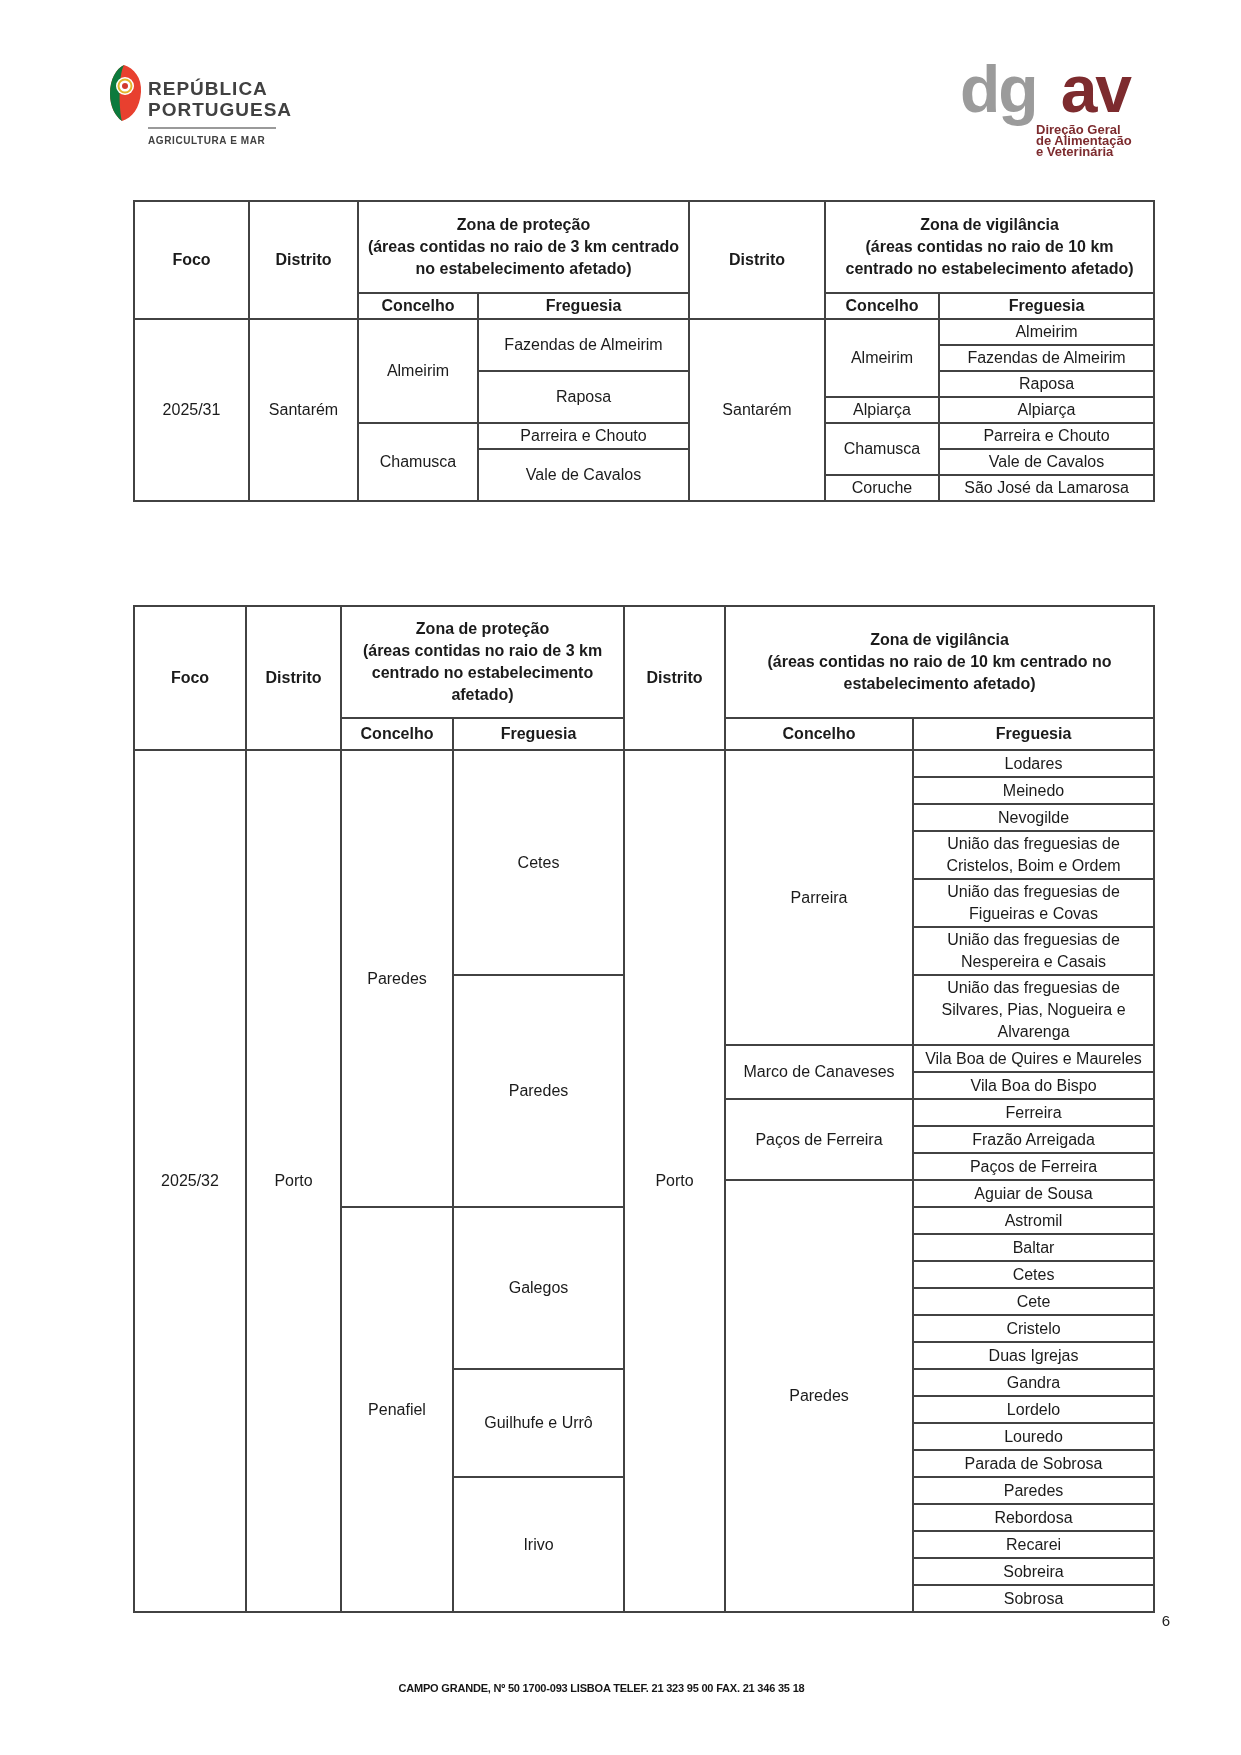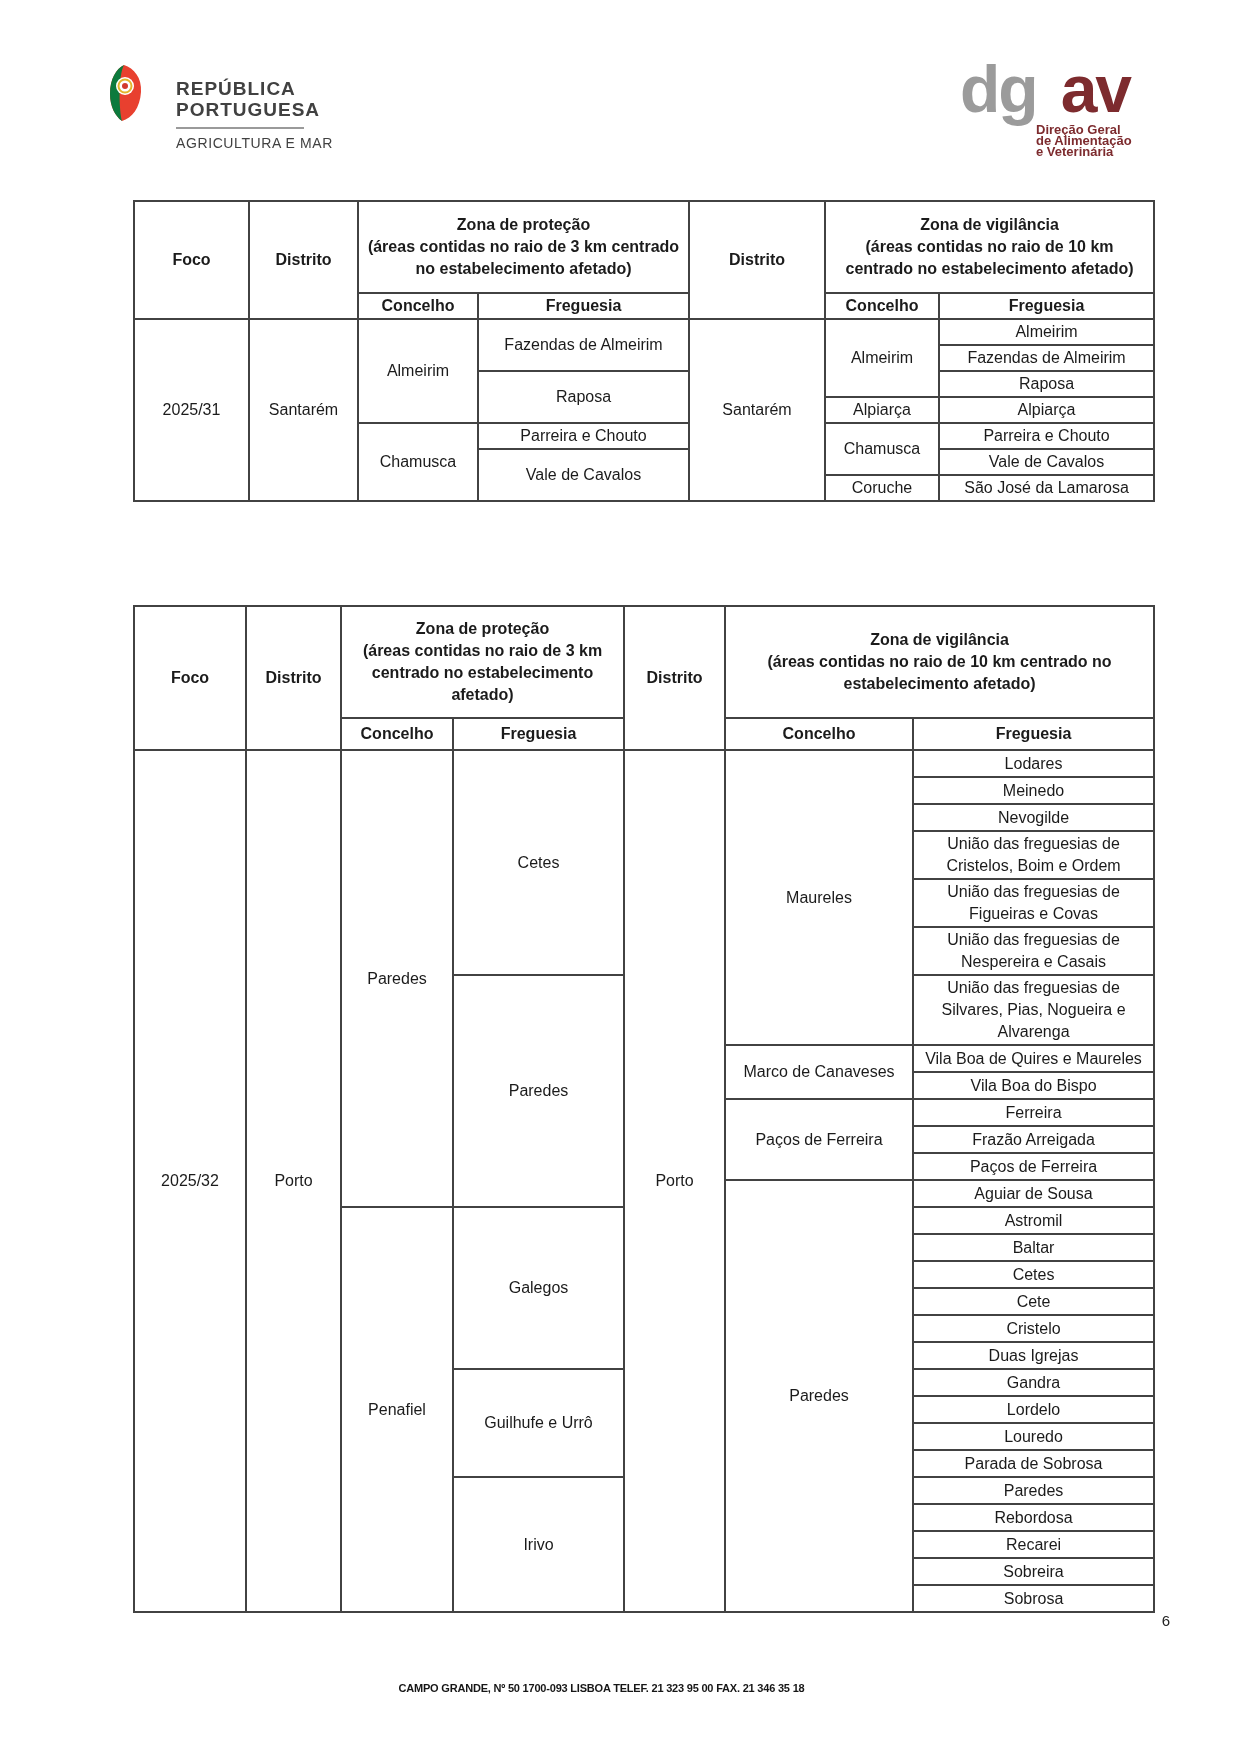--- a/index.html
+++ b/index.html
@@ -1,25 +1,25 @@
 <!DOCTYPE html>
 <html><head>
 <meta charset="utf-8">
 <style>
   html,body{margin:0;padding:0;background:#ffffff;}
   .doc{
     position:relative;width:1241px;height:1755px;background:#fff;overflow:hidden;
     font-family:"Liberation Sans","DejaVu Sans",sans-serif;color:#1b1b1b;
   }
   
-  .gov-logo{position:absolute;left:108px;top:64px;display:flex;gap:32px;align-items:flex-start;}
+  .gov-logo{position:absolute;left:108px;top:64px;display:flex;gap:4px;align-items:flex-start;}
   .gov-text{padding-top:14px;}
   .gov-line{font-size:19px;font-weight:bold;color:#414141;letter-spacing:1px;line-height:21px;}
   .gov-divider{border-top:2px solid #9a9a9a;margin:7px 0 6px 0;width:128px;}
-  .gov-sub{font-size:14px;font-weight:normal;color:#414141;letter-spacing:0.6px;}
+  .gov-sub{font-size:10px;font-weight:bold;color:#414141;letter-spacing:0.6px;}
   .dgav{position:absolute;left:960px;top:56px;width:210px;height:110px;}
   .dgav-word{font-size:66px;font-weight:bold;line-height:1;letter-spacing:-2px;}
   .dgav-gray{color:#9b9b9b;}
   .dgav-red{color:#7d2b2e;margin-left:24px;}
   .dgav-sub{position:absolute;left:76px;top:68px;font-size:13px;font-weight:bold;color:#7d2b2e;line-height:11px;}
   
   table.ztable{border-collapse:collapse;table-layout:fixed;position:absolute;left:133px;background:#fff;}
   .ztable td{border:2px solid #424242;text-align:center;vertical-align:middle;
              font-size:16px;line-height:22px;padding:1px 5px;overflow:hidden;}
   .hd{font-weight:bold;}
@@ -163,21 +163,21 @@
         <td class="hd">Freguesia</td>
         <td class="hd">Concelho</td>
         <td class="hd">Freguesia</td>
       </tr>
       <tr class="body">
         <td rowspan="28">2025/32</td>
         <td rowspan="28">Porto</td>
         <td rowspan="13">Paredes</td>
         <td rowspan="6">Cetes</td>
         <td rowspan="28">Porto</td>
-        <td rowspan="7">Maureles</td>
+        <td rowspan="7">Parreira</td>
         <td>Lodares</td>
       </tr>
       <tr class="body">
           <td>Meinedo</td>
         </tr>
       <tr class="body">
           <td>Nevogilde</td>
         </tr>
       <tr class="body">
           <td>União das freguesias de Cristelos, Boim e Ordem</td>

